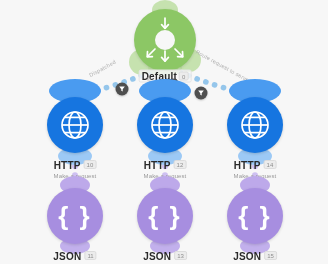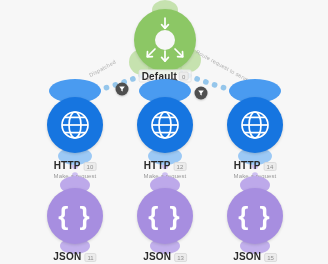--- a/index.html
+++ b/index.html
@@ -103,21 +103,21 @@
 
   
   .label-group {
     position: absolute;
     transform: translateX(-50%);
     text-align: center;
     white-space: nowrap;
   }
   .label-main {
     display: inline-flex;
-    align-items: flex-end;
+    align-items: flex-start;
     gap: 3px;
     justify-content: center;
   }
   .label-title {
     font-size: 10px;
     font-weight: 700;
     color: #2a2a2a;
     letter-spacing: .2px;
   }
   .label-badge {

